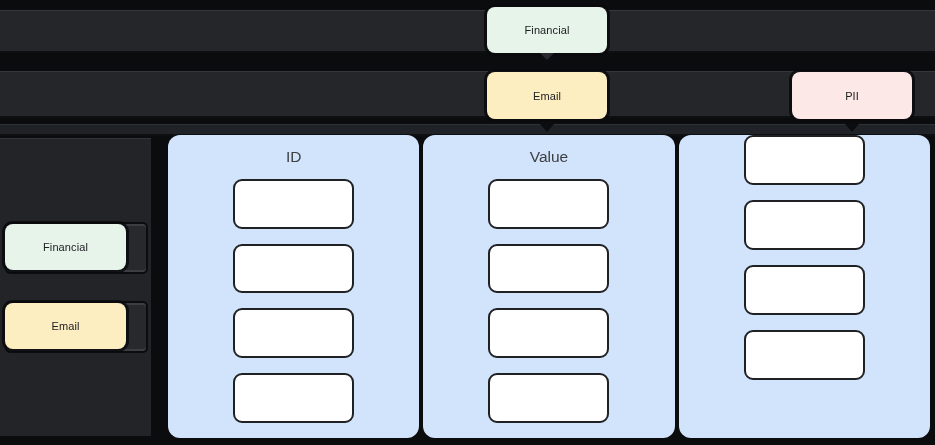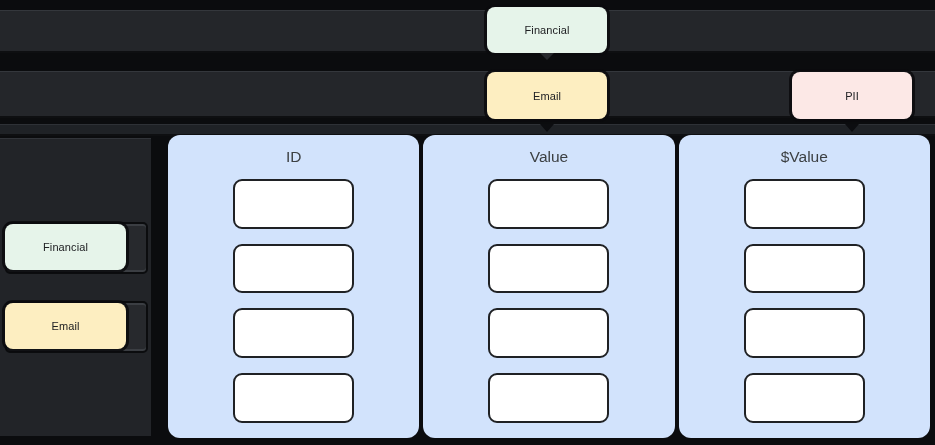--- a/index.html
+++ b/index.html
@@ -167,21 +167,20 @@
     <div class="column">
       <div class="col-header">Value</div>
       <div class="cell"></div>
       <div class="cell"></div>
       <div class="cell"></div>
       <div class="cell"></div>
     </div>
 
 
     <div class="column">
-      <div class="col-header">$Value</div>
       <div class="cell"></div>
       <div class="cell"></div>
       <div class="cell"></div>
       <div class="cell"></div>
     </div>
 
   </div>
 </div>
 
 </body></html>

